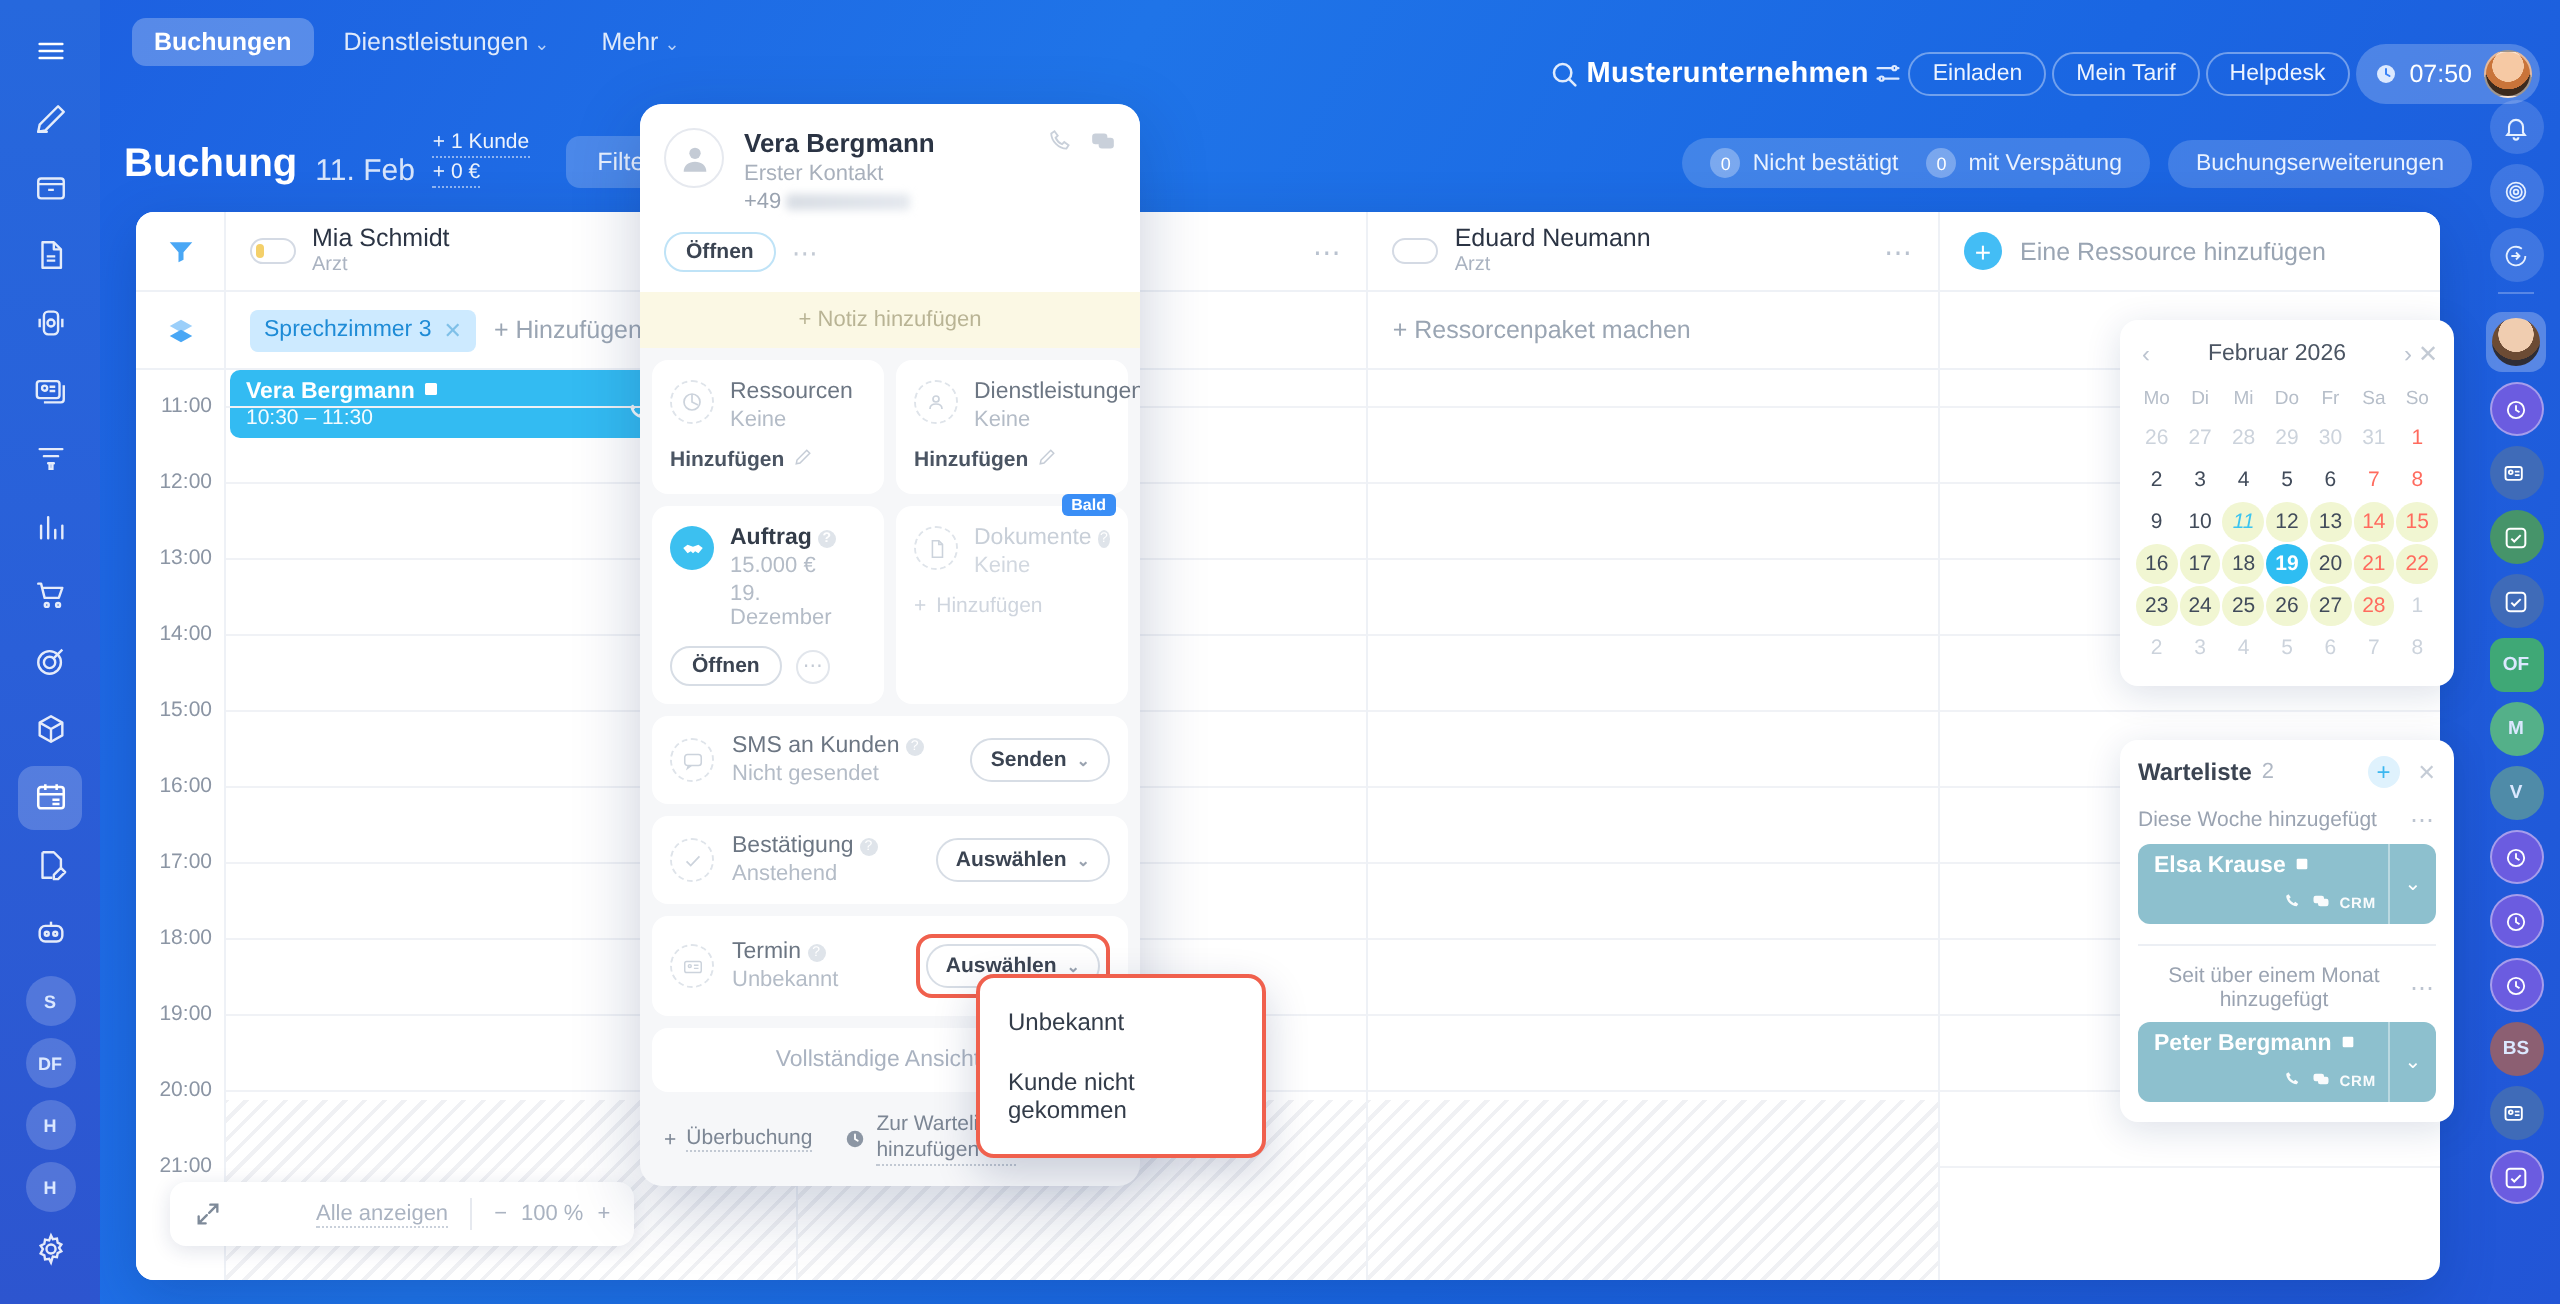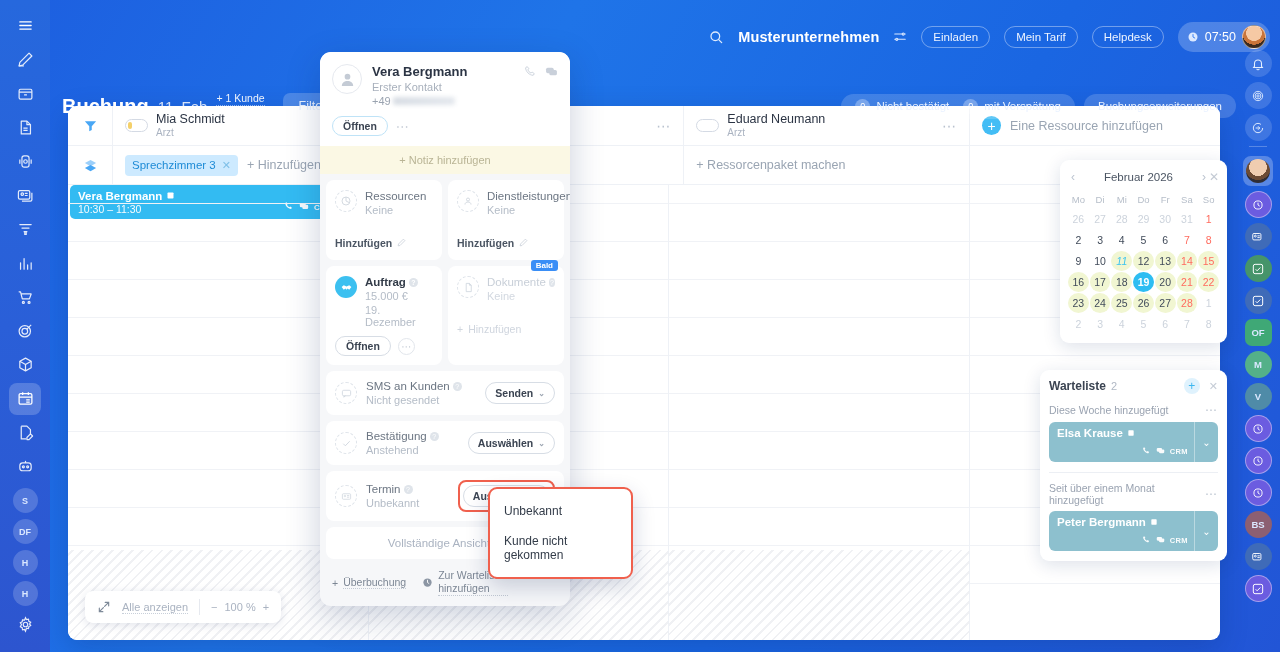--- a/index.html
+++ b/index.html
@@ -46,21 +46,21 @@
     position: absolute; left: 50px; top: 0; right: 0; height: 41px;
     display: flex; align-items: center; z-index: 35;
   }
   .nav-pill {
     font-size: 12.5px; color: #fff; padding: 5px 11px; border-radius: 7px;
     cursor: pointer; white-space: nowrap;
   }
   .nav-pill.active { background: rgba(255,255,255,.26); font-weight: 600; }
   .nav-pill.dim { color: rgba(255,255,255,.86); }
   .caret { font-size: 9px; opacity: .8; margin-left: 3px; }
-  .topbar-right { margin-left: auto; display: flex; align-items: center; gap: 14px; padding-right: 10px; margin-top: 32px; }
+  .topbar-right { margin-left: auto; display: flex; align-items: center; gap: 3px; padding-right: 10px; margin-top: 32px; }
   .search-ico { color: #eaf2ff; opacity:.95; display:flex; }
   .company { color: #fff; font-size: 14.5px; font-weight: 700; letter-spacing:.1px; }
   .tb-btn {
     font-size: 11.5px; color: #eef4ff; border: 1px solid rgba(255,255,255,.38);
     border-radius: 13px; padding: 4px 11px; cursor: pointer; white-space: nowrap;
   }
   .clock-chip {
     display: flex; align-items: center; gap: 6px;
     background: rgba(255,255,255,.22); border-radius: 15px;
     padding: 3px 4px 3px 9px; cursor: pointer;
@@ -68,21 +68,21 @@
   .clock-chip .t { color: #fff; font-size: 12.5px; }
   .me-avatar {
     width: 24px; height: 24px; border-radius: 50%;
     background: radial-gradient(circle at 50% 32%, #f6c9a4 0 42%, #c9743a 43% 62%, #3c2a1d 63% 100%);
     border: 1px solid rgba(255,255,255,.5);
   }
 
   
   .pagehead {
     position: absolute; left: 62px; top: 52px; right: 44px; height: 42px;
-    display: flex; align-items: center; z-index: 20; margin-top: 33px;
+    display: flex; align-items: flex-end; z-index: 20;
   }
   .ph-title { color: #fff; font-size: 20px; font-weight: 700; }
   .ph-date { color: rgba(255,255,255,.82); font-size: 15px; margin-left: 9px; }
   .ph-stats { margin-left: 9px; font-size: 10.5px; line-height: 1.35; color: rgba(255,255,255,.92); }
   .ph-stats div { border-bottom: 1px dotted rgba(255,255,255,.5); display:inline-block; }
   .filter-btn {
     margin-left: 18px; background: rgba(255,255,255,.2); color: #e8f1ff;
     font-size: 12.5px; padding: 6px 16px; border-radius: 7px; cursor: pointer;
   }
   .ph-right { margin-left: auto; display: flex; align-items: center; gap: 9px; }
@@ -205,21 +205,21 @@
     position: absolute; right: 0; top: 0; bottom: 0; width: 26px;
     border-left: 1px solid rgba(255,255,255,.35);
     display: flex; align-items: center; justify-content: center; font-size: 10px;
   }
   .zoombar {
     position: absolute; left: 17px; bottom: 17px; height: 32px;
     background: #fff; border-radius: 8px; box-shadow: 0 2px 10px rgba(20,40,90,.13);
     display: flex; align-items: center; padding: 0 12px; gap: 11px; z-index: 6;
   }
   .zb-sep { width: 1px; height: 16px; background: #e6e9ef; }
-  .zb-txt { font-size: 11px; color: #aab3c1; border-bottom: 1px dotted #c9d0da; cursor: pointer; }
+  .zb-txt { font-size: 11px; color: #aab3c1; border-bottom: 1px dotted #c9d0da; cursor: pointer; margin-left: 36px; }
   .zb-zoom { font-size: 11px; color: #aab3c1; display: flex; align-items: center; gap: 7px; }
   .zb-zoom span { cursor: pointer; }
 
   
   .rpanel {
     position: absolute; right: 53px; background: #fff; border-radius: 9px;
     box-shadow: 0 4px 18px rgba(15,40,100,.14); z-index: 14;
   }
   .cal-panel { top: 160px; width: 167px; padding: 7px 8px 9px; }
   .cal-head { display: flex; align-items: center; height: 20px; font-size: 11.5px; color: #5b6472; }
@@ -231,21 +231,21 @@
   .cal-day {
     height: 20px; display: flex; align-items: center; justify-content: center;
     font-size: 10.5px; color: #414b5a; border-radius: 50%; cursor: pointer;
   }
   .cal-day.mute { color: #ccd3dc; }
   .cal-day.red { color: #ff6b5e; }
   .cal-day.avail { background: #f1f6d2; }
   .cal-day.today { background: #2ebdf2; color: #fff; font-weight: 700; }
   .cal-day.cyan { color: #3cc4ef; font-style: italic; }
 
-  .wl-panel { top: 370px; width: 187px; padding: 8px 9px 10px; }
+  .wl-panel { top: 370px; width: 167px; padding: 8px 9px 10px; text-align: center; }
   .wl-head { display: flex; align-items: center; gap: 5px; }
   .wl-title { font-size: 12px; color: #3b4452; font-weight: 600; }
   .wl-count { font-size: 11px; color: #b0b8c4; }
   .wl-plus {
     margin-left: auto; width: 16px; height: 16px; border-radius: 50%;
     background: #dff2fd; color: #3cb7ef; font-size: 12px; line-height: 0;
     display: flex; align-items: center; justify-content: center; cursor: pointer;
   }
   .wl-x { color: #c5ccd6; font-size: 11px; cursor: pointer; margin-left: 4px; }
   .wl-sec { display: flex; align-items: center; margin-top: 9px; }
@@ -304,21 +304,21 @@
   .pp-card-row { display: flex; gap: 8px; position: relative; }
   .pp-ico {
     width: 22px; height: 22px; border-radius: 50%; border: 1px dashed #dfe4ea; flex: none;
     display: flex; align-items: center; justify-content: center; color: #ccd3dc;
   }
   .pp-ico.solid { border: none; background: #3cc0f0; color: #fff; }
   .pp-ct { font-size: 11.5px; color: #6c7683; display: flex; align-items: center; gap: 3px; }
   .pp-ct.dark { color: #333c49; font-weight: 600; }
   .pp-cs { font-size: 11px; color: #b4bcc7; margin-top: 2px; }
   .pp-add {
-    margin-top: 21px; display: inline-flex; align-items: center; gap: 5px;
+    margin-top: 8px; display: inline-flex; align-items: center; gap: 5px;
     font-size: 10.5px; font-weight: 700; color: #4b5563; cursor: pointer;
   }
   .pp-add.muted { color: #cfd5de; font-weight: 400; }
   .qmark {
     width: 9px; height: 9px; border-radius: 50%; background: #dfe4ea; color: #fff;
     font-size: 7px; display: inline-flex; align-items: center; justify-content: center;
   }
   .badge-soon {
     position: absolute; right: -3px; top: -16px; background: #3a8ef6; color: #fff;
     font-size: 8px; font-weight: 700; border-radius: 3px; padding: 1px 5px;
@@ -453,20 +453,25 @@
     <div class="rail-gap"></div>
     <div class="rail-icon" style="margin-bottom:12px">
         <svg viewBox="0 0 24 24" fill="none" stroke="currentColor" stroke-width="1.7">
           <circle cx="12" cy="12" r="3.2"></circle>
           <path d="M12 2.5l1.3 2.6 2.9-.5.5 2.9 2.6 1.3-1.6 2.4 1.6 2.4-2.6 1.3-.5 2.9-2.9-.5L12 21.5l-1.3-2.6-2.9.5-.5-2.9-2.6-1.3L6.3 12 4.7 9.6l2.6-1.3.5-2.9 2.9.5z"></path>
         </svg>
       </div>
   </div>
 
   <div class="topbar">
+    <div style="display:flex;align-items:center;gap:4px;padding-left:16px;">
+      <div class="nav-pill active"><span>Buchungen</span></div>
+      <div class="nav-pill dim"><span>Dienstleistungen</span><span class="caret">⌄</span></div>
+      <div class="nav-pill dim"><span>Mehr</span><span class="caret">⌄</span></div>
+    </div>
     <div class="topbar-right">
       <div class="search-ico">
           <svg viewBox="0 0 24 24" width="16" height="16" fill="none" stroke="currentColor" stroke-width="1.9" stroke-linecap="round">
             <circle cx="11" cy="11" r="6.5"></circle>
             <path d="M16 16l4.5 4.5"></path>
           </svg>
         </div>
       <div class="company">Musterunternehmen</div>
       <div style="color:#dce9ff;display:flex">
           <svg viewBox="0 0 24 24" width="14" height="14" fill="none" stroke="currentColor" stroke-width="1.8" stroke-linecap="round">
@@ -657,20 +662,33 @@
       <div class="sub-cell">
         <div class="add-link">+ Ressorcenpaket machen</div>
       </div>
       <div class="sub-cell">
         <div class="add-link">+ Ressorcenpaket machen</div>
       </div>
       <div class="sub-cell last" style="flex:0 0 250px"></div>
     </div>
 
     <div class="grid-wrap">
+      <div class="time-col" id="timecol">
+          <div class="time-lbl" style="top: 18px;">11:00</div>
+          <div class="time-lbl" style="top: 56px;">12:00</div>
+          <div class="time-lbl" style="top: 94px;">13:00</div>
+          <div class="time-lbl" style="top: 132px;">14:00</div>
+          <div class="time-lbl" style="top: 170px;">15:00</div>
+          <div class="time-lbl" style="top: 208px;">16:00</div>
+          <div class="time-lbl" style="top: 246px;">17:00</div>
+          <div class="time-lbl" style="top: 284px;">18:00</div>
+          <div class="time-lbl" style="top: 322px;">19:00</div>
+          <div class="time-lbl" style="top: 360px;">20:00</div>
+          <div class="time-lbl" style="top: 398px;">21:00</div>
+        </div>
       <div class="slot-cols">
         <div class="slot-col" id="sc0">
           <div class="event">
             <div class="ev-name">
               <span>Vera Bergmann</span>
               <span><svg viewBox="0 0 24 24" width="9" height="9" fill="#fff">
                     <rect x="4" y="4" width="16" height="16" rx="2"></rect>
                   </svg></span>
             </div>
             <div class="ev-time">10:30 – 11:30</div>

